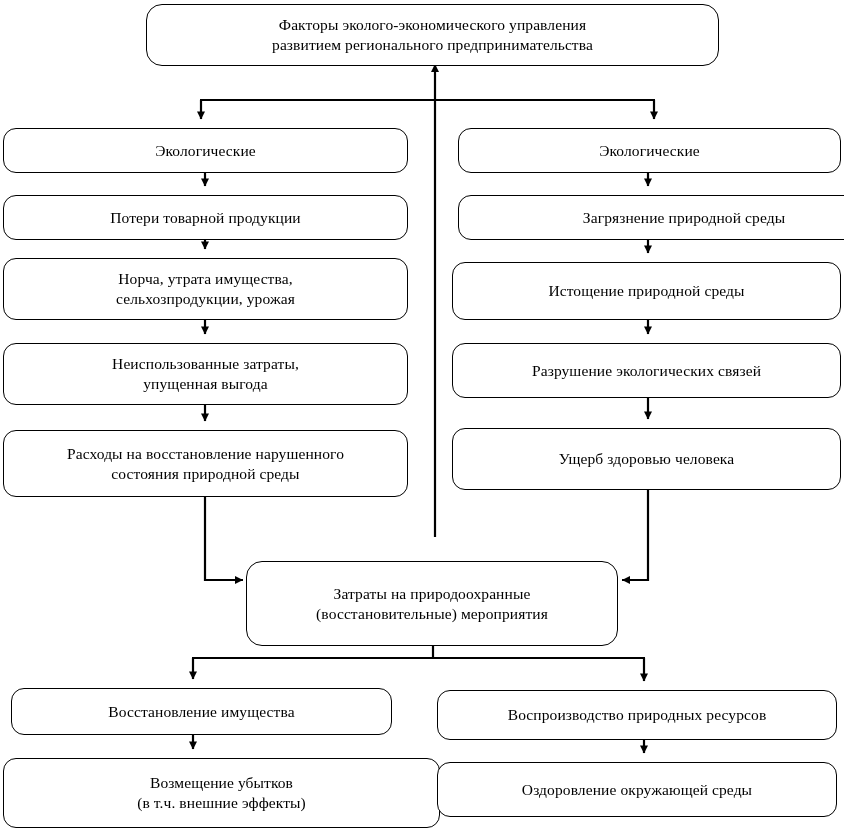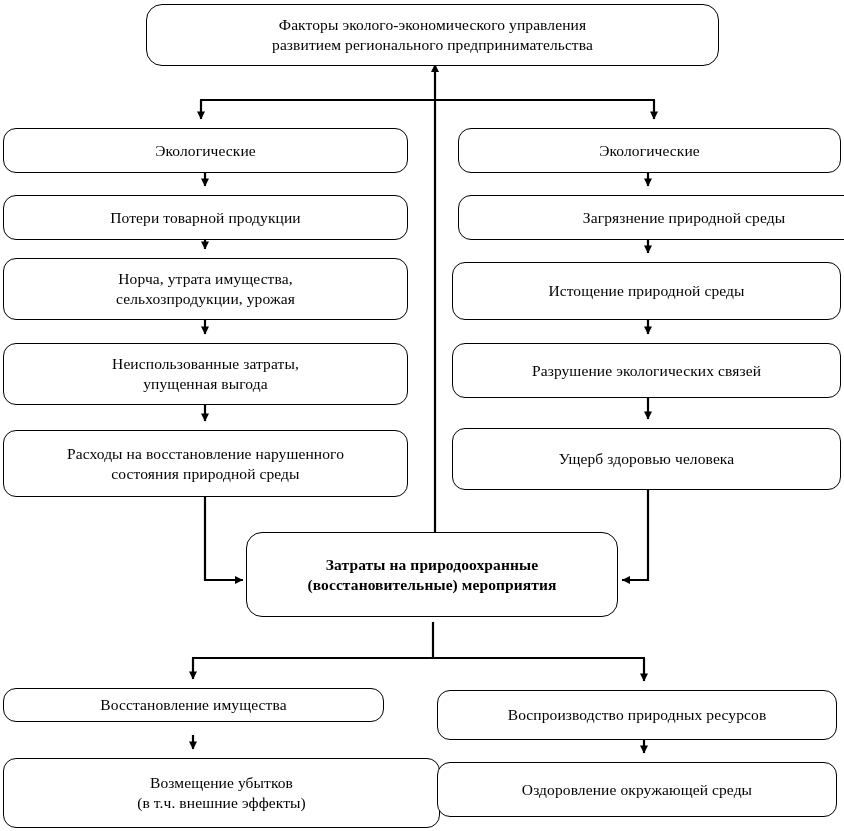--- a/index.html
+++ b/index.html
@@ -141,26 +141,26 @@
   <div class="node" style="left:452px; top:262px; width:389px; height:58px;">
     <span class="label">Истощение природной среды</span>
   </div>
   <div class="node" style="left:452px; top:343px; width:389px; height:55px;">
     <span class="label">Разрушение экологических связей</span>
   </div>
   <div class="node" style="left:452px; top:428px; width:389px; height:62px;">
     <span class="label">Ущерб здоровью человека</span>
   </div>
 
-  <div class="node center" style="left:246px; top:532px; width:372px; height:85px;font-weight:bold;">
+  <div class="node center" style="left:246px; top:561px; width:372px; height:85px;">
     <span class="label">Затраты на природоохранные
 (восстановительные) мероприятия</span>
   </div>
 
-  <div class="node" style="left:3px; top:688px; width:381px; height:34px;">
+  <div class="node" style="left:11px; top:688px; width:381px; height:47px;">
     <span class="label">Восстановление имущества</span>
   </div>
   <div class="node" style="left:3px; top:758px; width:437px; height:70px;">
     <span class="label">Возмещение убытков
 (в т.ч. внешние эффекты)</span>
   </div>
 
   <div class="node" style="left:437px; top:690px; width:400px; height:50px;">
     <span class="label">Воспроизводство природных ресурсов</span>
   </div>

